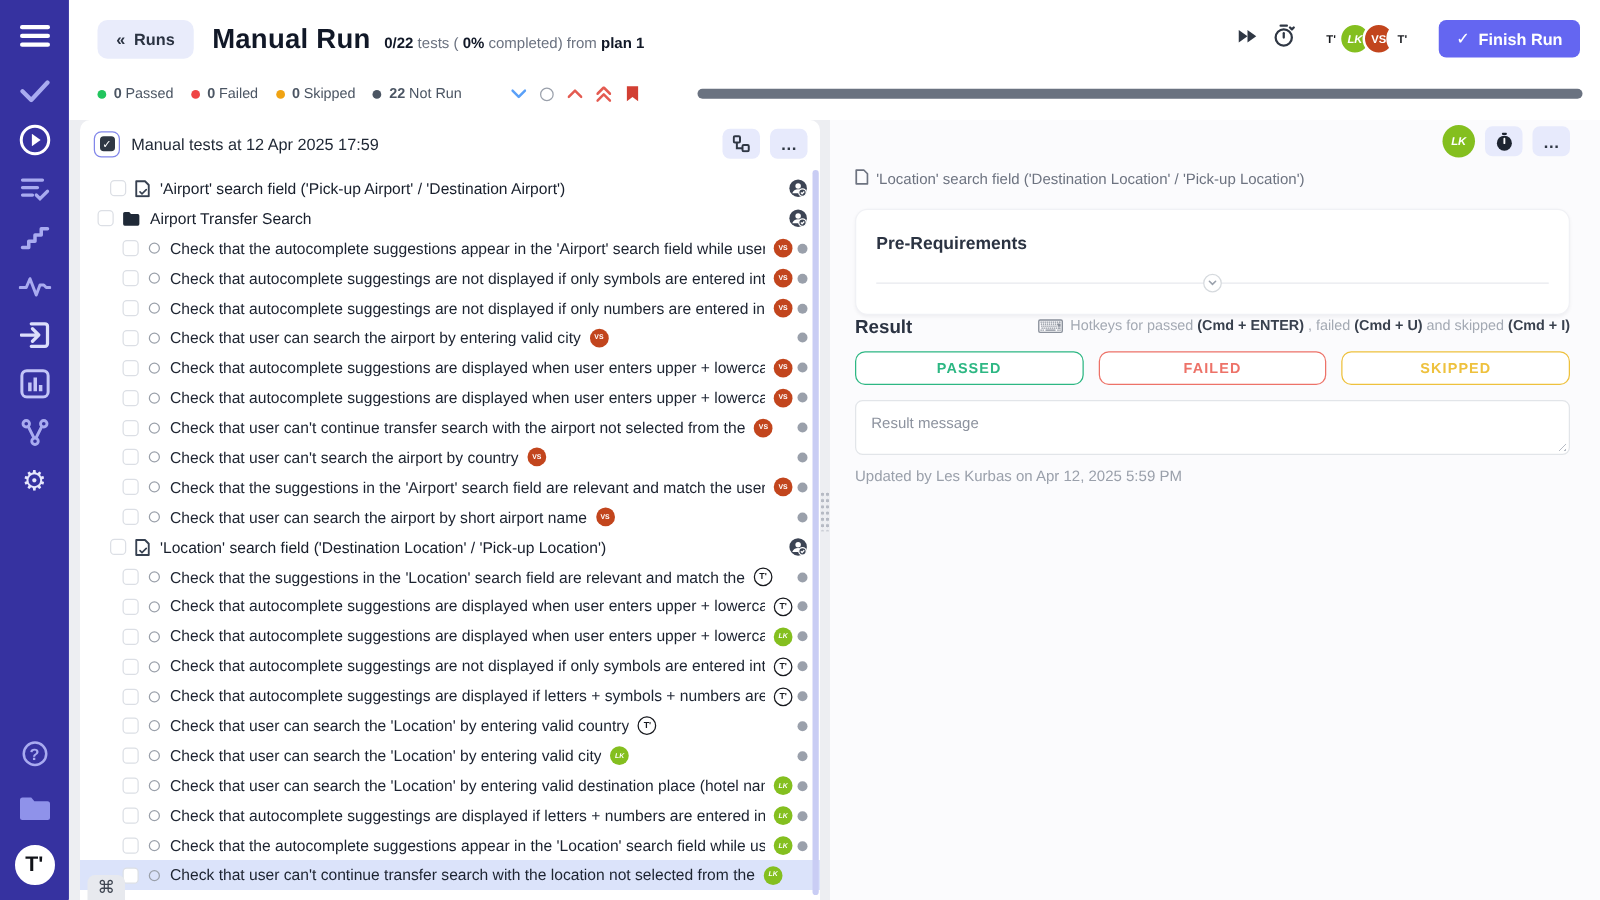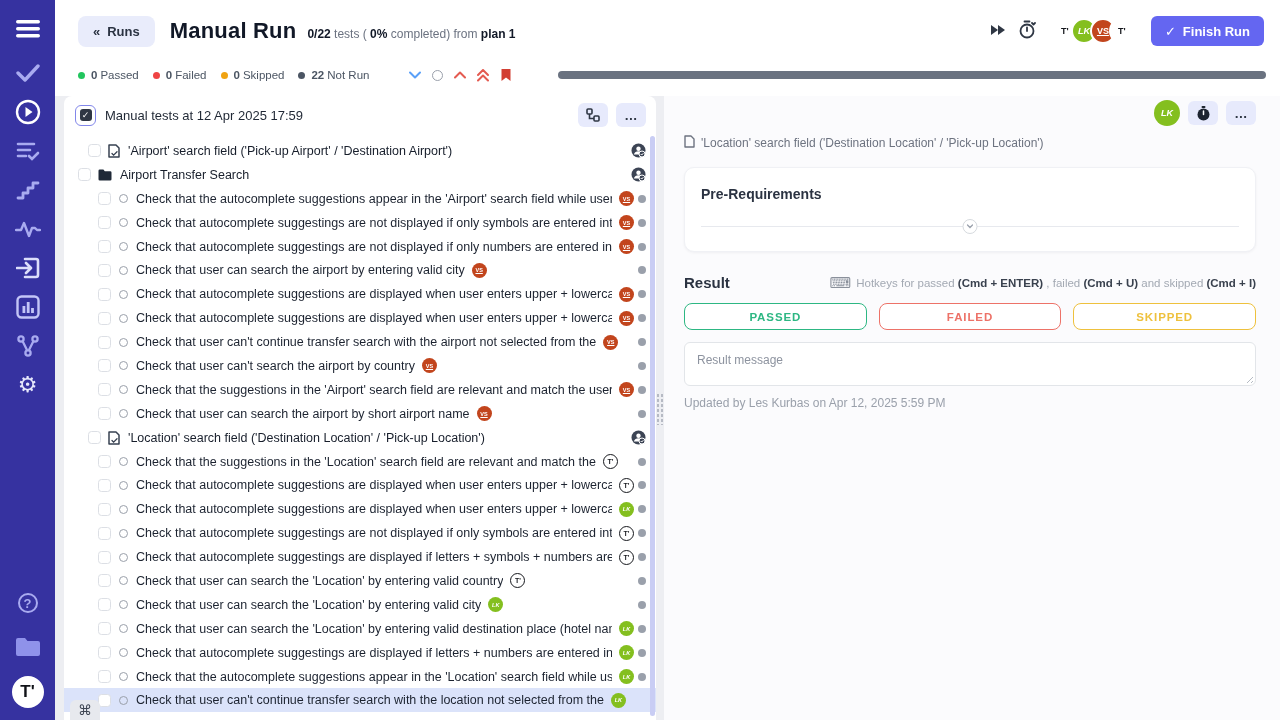--- a/index.html
+++ b/index.html
@@ -32,21 +32,21 @@
   .run-title { font-size:22px; font-weight:800; color:#111827; margin-left:15px; letter-spacing:.2px; }
   .run-meta { font-size:12px; color:#6b7280; margin-left:11px; margin-top:6px; }
   .top-right { margin-left:auto; display:flex; align-items:center; gap:12px; }
   .avatar-group { display:flex; align-items:center; margin:0 4px; }
   .av { border-radius:50%; display:inline-flex; align-items:center; justify-content:center;
     font-weight:700; color:#fff; }
   .top-av { width:26px; height:26px; font-size:9px; border:2px solid #fff; margin-left:-7px; }
   .top-av:first-child { margin-left:0; }
   .av-t  { background:#16181d; color:#fff; }
   .av-lk { background:#84bf1f; color:#fff;font-style:italic; }
-  .av-vs { background:#c2451d; color:#fff;text-decoration:underline; }
+  .av-vs { background:#c2451d; color:#fff; }
   .btn-finish { display:flex; align-items:center; gap:7px; background:#6466f1; color:#fff;
     border:none; border-radius:6px; height:30px; padding:0 14px; font-size:13px; font-weight:700;
     cursor:pointer; font-family:inherit; }
 
   
   .statusrow { height:34px; display:flex; align-items:center; padding:0 14px 8px 23px; }
   .st-item { display:flex; align-items:center; font-size:11.5px; color:#4b5563; margin-right:14px; }
   .st-dot { width:7px; height:7px; border-radius:50%; margin-right:6px; }
   .st-item b { margin-right:3px; }
   .filter-icons { display:flex; align-items:center; gap:11px; margin-left:26px; }
@@ -103,21 +103,21 @@
   .rp-actions { margin-left:auto; display:flex; align-items:center; gap:8px; }
   .rp-av { width:26px; height:26px; font-size:9px; }
   .rp-sub { display:flex; align-items:center; gap:6px; margin-top:9px; font-size:12px; color:#6d7380; }
   .prereq-card { margin-top:16px; background:#fff; border:1px solid #f0f1f5; border-radius:10px;
     box-shadow:0 1px 3px rgba(20,24,40,.05); padding:18px 16px 24px; }
   .prereq-title { font-size:14px; font-weight:700; color:#2b3342; }
   .prereq-divider { margin-top:24px; border-top:1px solid #e7e9ee; position:relative; }
   .collapse-knob { position:absolute; left:50%; top:-8px; transform:translateX(-50%); width:15px; height:15px;
     border-radius:50%; background:#fff; border:1px solid #d6dade; display:flex; align-items:center;
     justify-content:center; cursor:pointer; }
-  .result-row { margin-top:22px; display:flex; }
+  .result-row { display:flex; align-items:center; }
   .result-title { font-size:15px; font-weight:700; color:#2b3342; }
   .hotkeys { margin-left:auto; font-size:11.5px; color:#a3a9b3; display:flex; align-items:center; gap:5px; }
   .hotkeys .kb { font-size:15px; color:#8a909b; font-family:"DejaVu Sans",sans-serif; }
   .hotkeys .b { color:#39414e; }
   .verdicts { margin-top:11px; display:flex; gap:12px; }
   .verdict-btn { flex:1; height:27px; background:#fff; border-radius:8px; border:1.5px solid;
     font-size:11.5px; font-weight:700; letter-spacing:.9px; cursor:pointer; font-family:inherit; }
   .msg-wrap { margin-top:12px; position:relative; }
   .msg-box { width:100%; height:44px; border:1px solid #e2e5e9; border-radius:6px; padding:10px 12px;
     font-size:12px; color:#374151; resize:none; font-family:inherit; background:#fff; display:block; }

